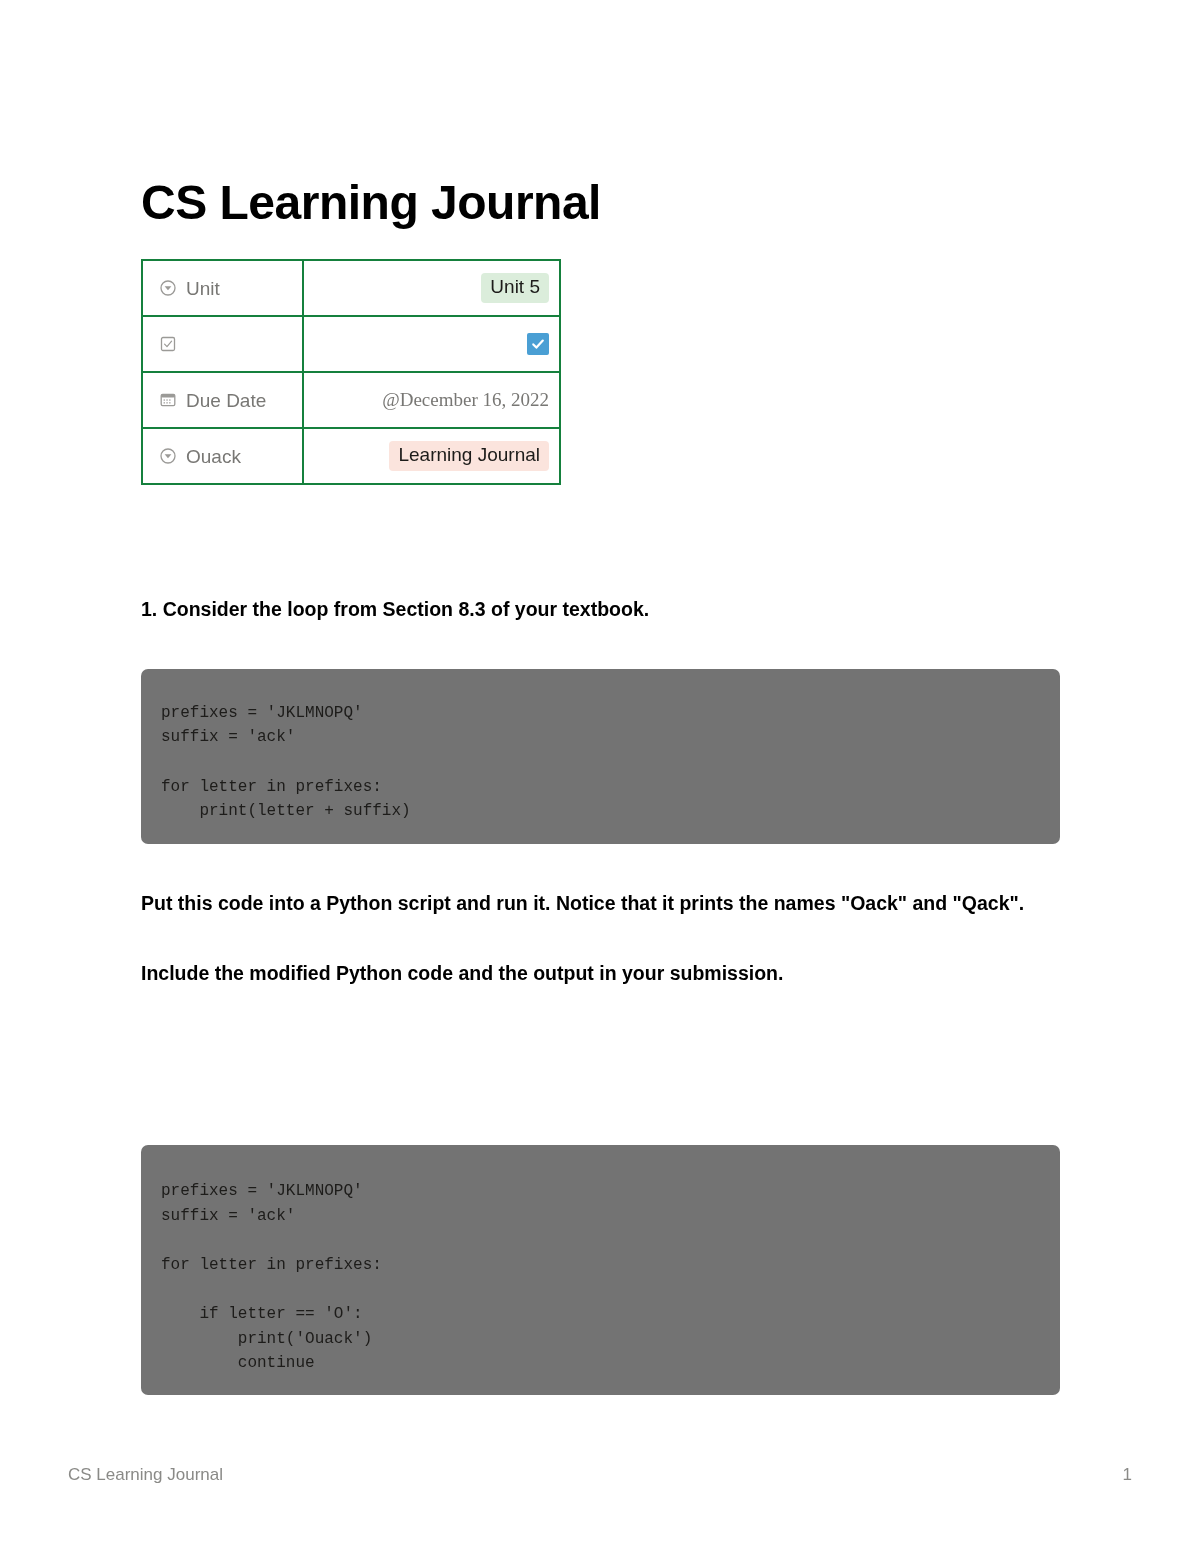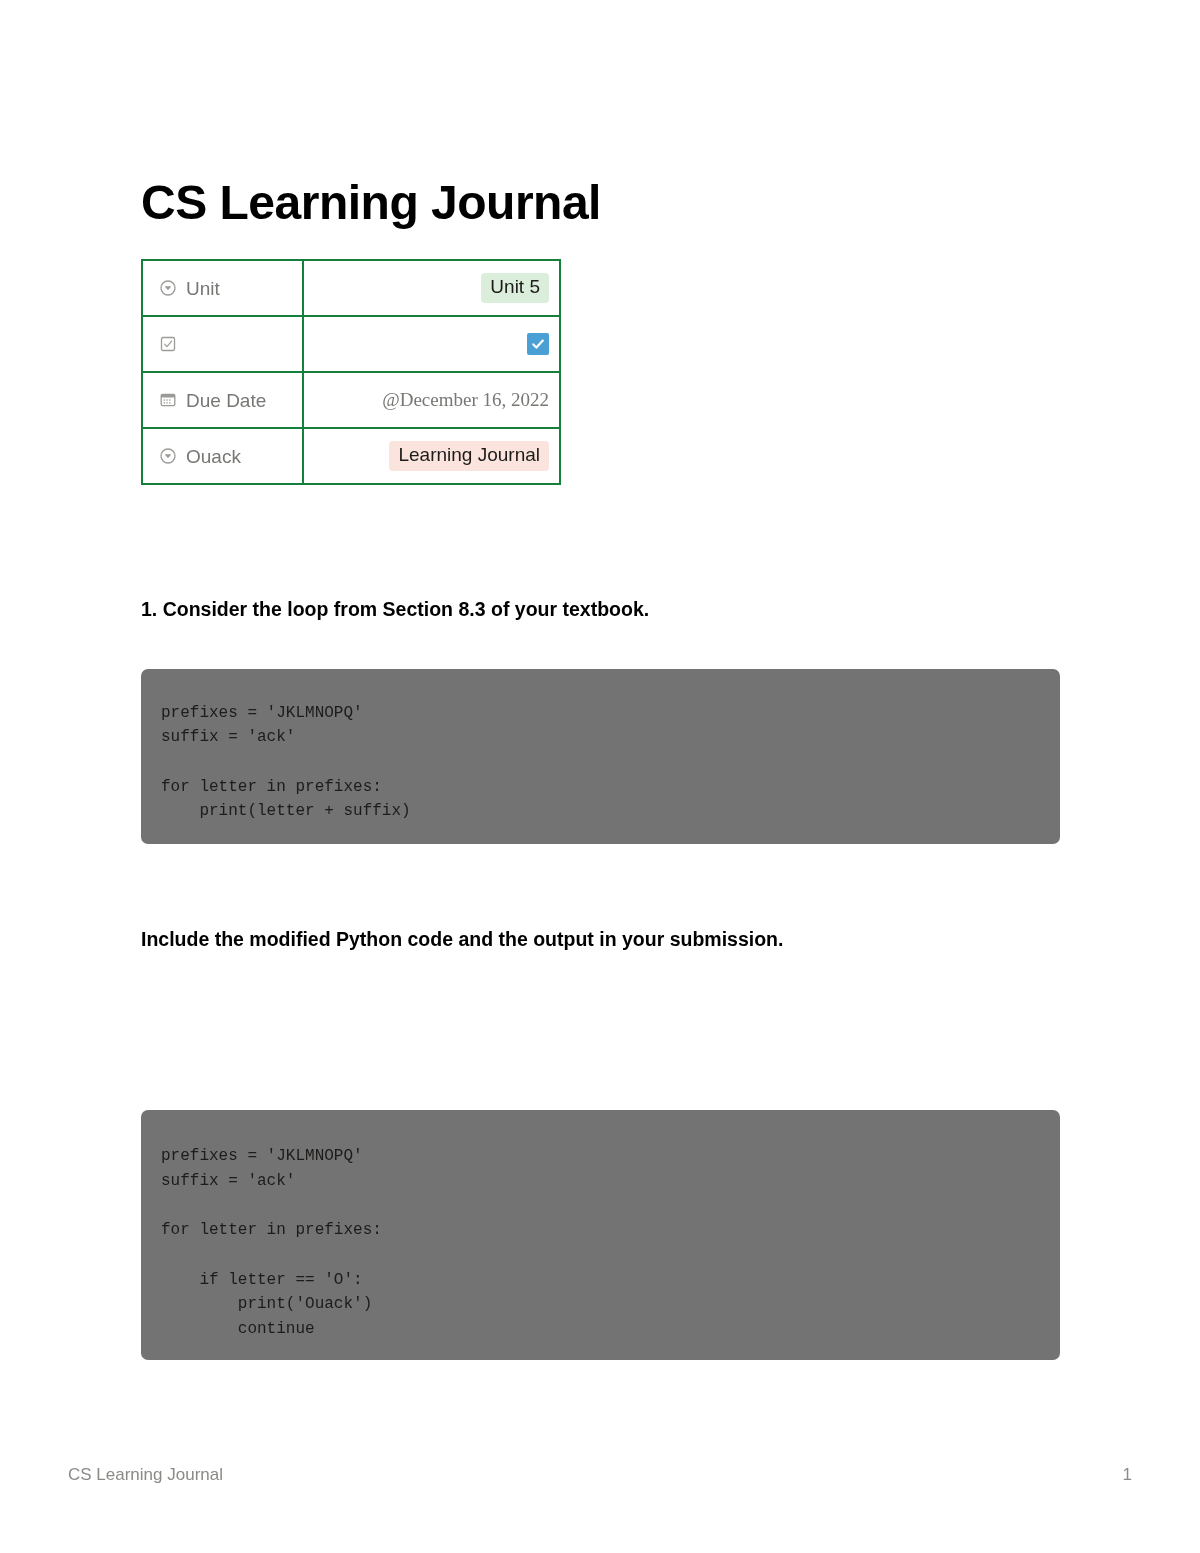--- a/index.html
+++ b/index.html
@@ -265,20 +265,21 @@
     <div class="spacer-28"></div>
 
     <pre class="code-block" id="code-1">prefixes = 'JKLMNOPQ'
 suffix = 'ack'
 
 for letter in prefixes:
     print(letter + suffix)</pre>
 
     <div class="spacer-28"></div>
 
+    <p class="para-bold">Put this code into a Python script and run it. Notice that it prints the names "Oack" and "Qack".</p>
 
     <div class="spacer-18"></div>
 
 
     <div class="spacer-18"></div>
 
     <p class="para-bold">Include the modified Python code and the output in your submission.</p>
 
     <div class="gap-before-code2"></div>
 

